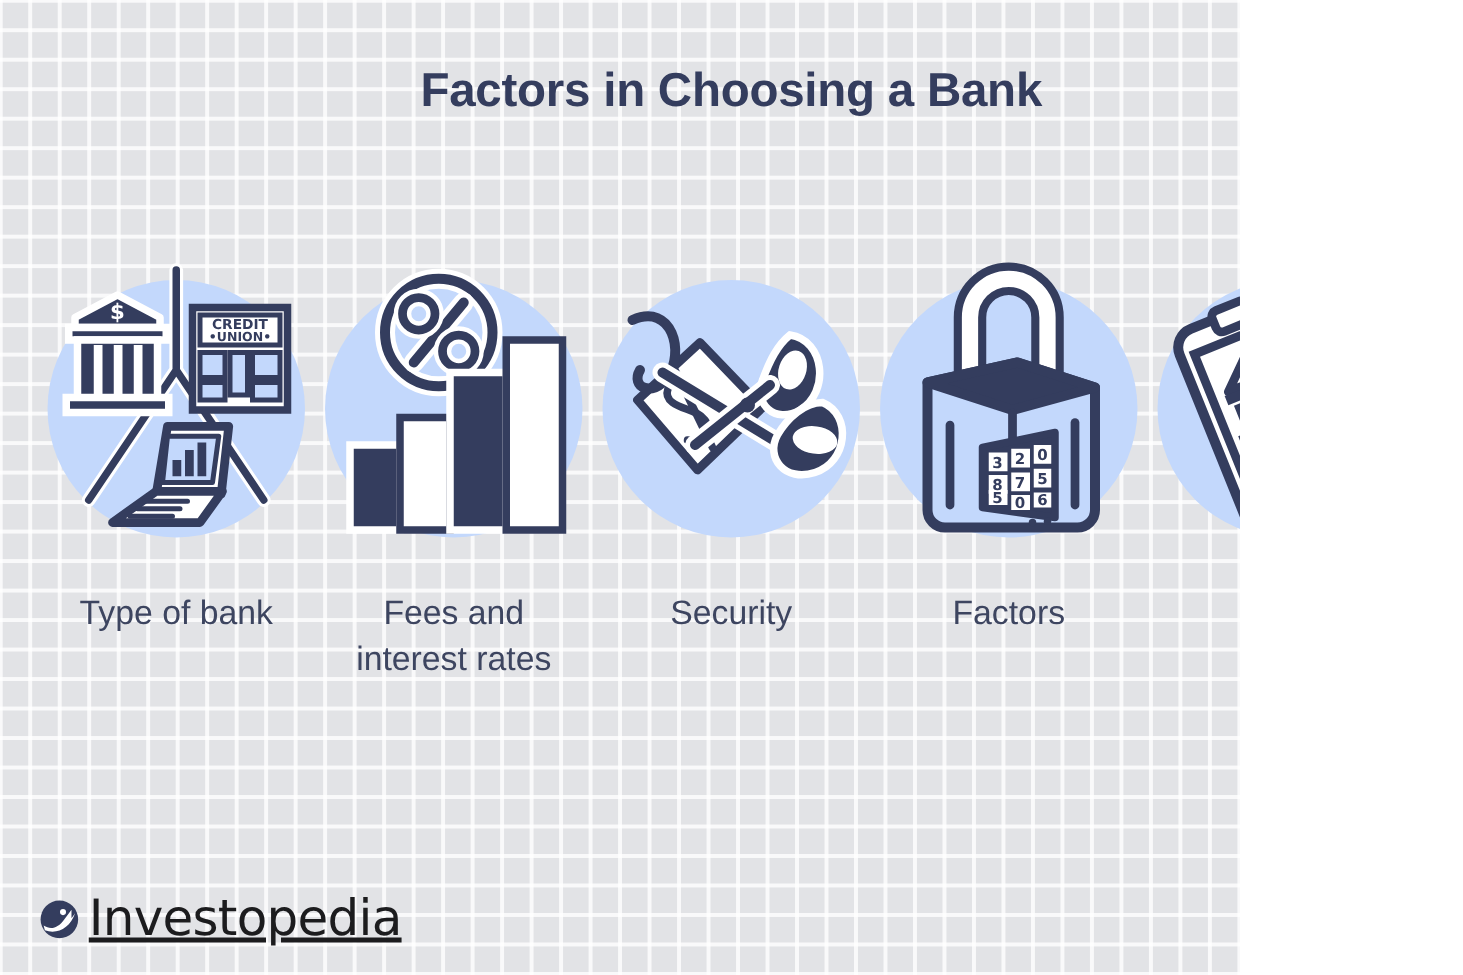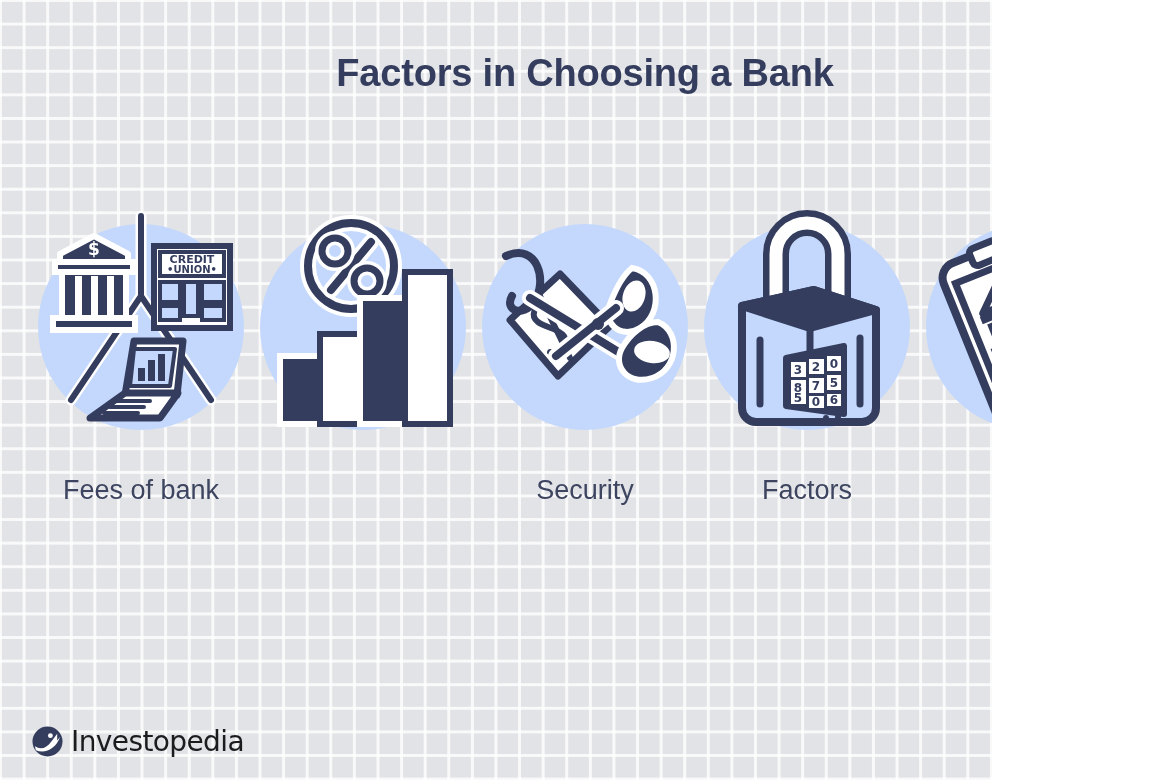--- a/index.html
+++ b/index.html
@@ -84,25 +84,26 @@
     display: flex;
     flex-direction: row;
     align-items: center;
   }
   #logo-mark {
     width: 31px;
     height: 31px;
     margin-right: 8px;
   }
   #logo-text {
-    font-size: 28px;
+    font-size: 40px;
     color: #1c1c1e;
     letter-spacing: -0.6px;
     font-family: "DejaVu Sans", sans-serif;
     font-weight: 400;
+    text-decoration: underline;
   }
 </style>
 </head>
 <body>
 
 <div id="infographic">
 
   <div id="title">Factors in Choosing a Bank</div>
 
   <div id="cards">
@@ -146,21 +147,21 @@
             <rect x="100" y="158" width="7" height="13" fill="#343d5e"></rect>
             <rect x="110" y="150" width="7" height="21" fill="#343d5e"></rect>
             <rect x="120" y="144" width="7" height="27" fill="#343d5e"></rect>
             <path d="M52 208 L87 183 L140 183 L122 208 Z" fill="#ffffff" stroke="#343d5e" stroke-width="7" stroke-linejoin="round"></path>
             <g stroke="#343d5e" stroke-width="4" stroke-linecap="round">
               <path d="M78 191 L112 191 M72 197 L106 197 M66 203 L100 203"></path>
             </g>
           </g>
         </svg>
       </div>
-      <div class="card-label">Fees of bank</div>
+      <div class="card-label">Type of bank</div>
     </div>
 
     <div class="card">
       <div class="icon-circle">
         <svg viewBox="0 0 206 234">
           <g>
             <circle cx="91" cy="56" r="43" fill="none" stroke="#ffffff" stroke-width="16"></circle>
             <circle cx="91" cy="56" r="43" fill="none" stroke="#343d5e" stroke-width="8"></circle>
             <line x1="71" y1="80" x2="111" y2="32" stroke="#ffffff" stroke-width="16" stroke-linecap="round"></line>
             <line x1="71" y1="80" x2="111" y2="32" stroke="#343d5e" stroke-width="8" stroke-linecap="round"></line>
@@ -170,20 +171,22 @@
             <circle cx="107" cy="71" r="13" fill="none" stroke="#343d5e" stroke-width="7"></circle>
           </g>
           <g>
             <rect x="20" y="146" width="40" height="68" fill="#343d5e" stroke="#ffffff" stroke-width="6"></rect>
             <rect x="60" y="124" width="40" height="90" fill="#ffffff" stroke="#343d5e" stroke-width="6"></rect>
             <rect x="100" y="88" width="45" height="126" fill="#343d5e" stroke="#ffffff" stroke-width="6"></rect>
             <rect x="145" y="62" width="45" height="152" fill="#ffffff" stroke="#343d5e" stroke-width="6"></rect>
           </g>
         </svg>
       </div>
+      <div class="card-label">Fees and
+interest rates</div>
     </div>
 
     <div class="card">
       <div class="icon-circle">
         <svg viewBox="0 0 206 234">
           <g>
             <path d="M28 110 L78 64 L128 116 L76 166 Z" fill="#ffffff" stroke="#343d5e" stroke-width="7" stroke-linejoin="round"></path>
             <path d="M62 94 C52 96 48 106 56 112 C64 118 76 118 82 126 C88 134 80 144 68 142" fill="none" stroke="#343d5e" stroke-width="6" stroke-linecap="round"></path>
             <line x1="58" y1="86" x2="88" y2="148" stroke="#343d5e" stroke-width="6" stroke-linecap="round"></line>
           </g>

